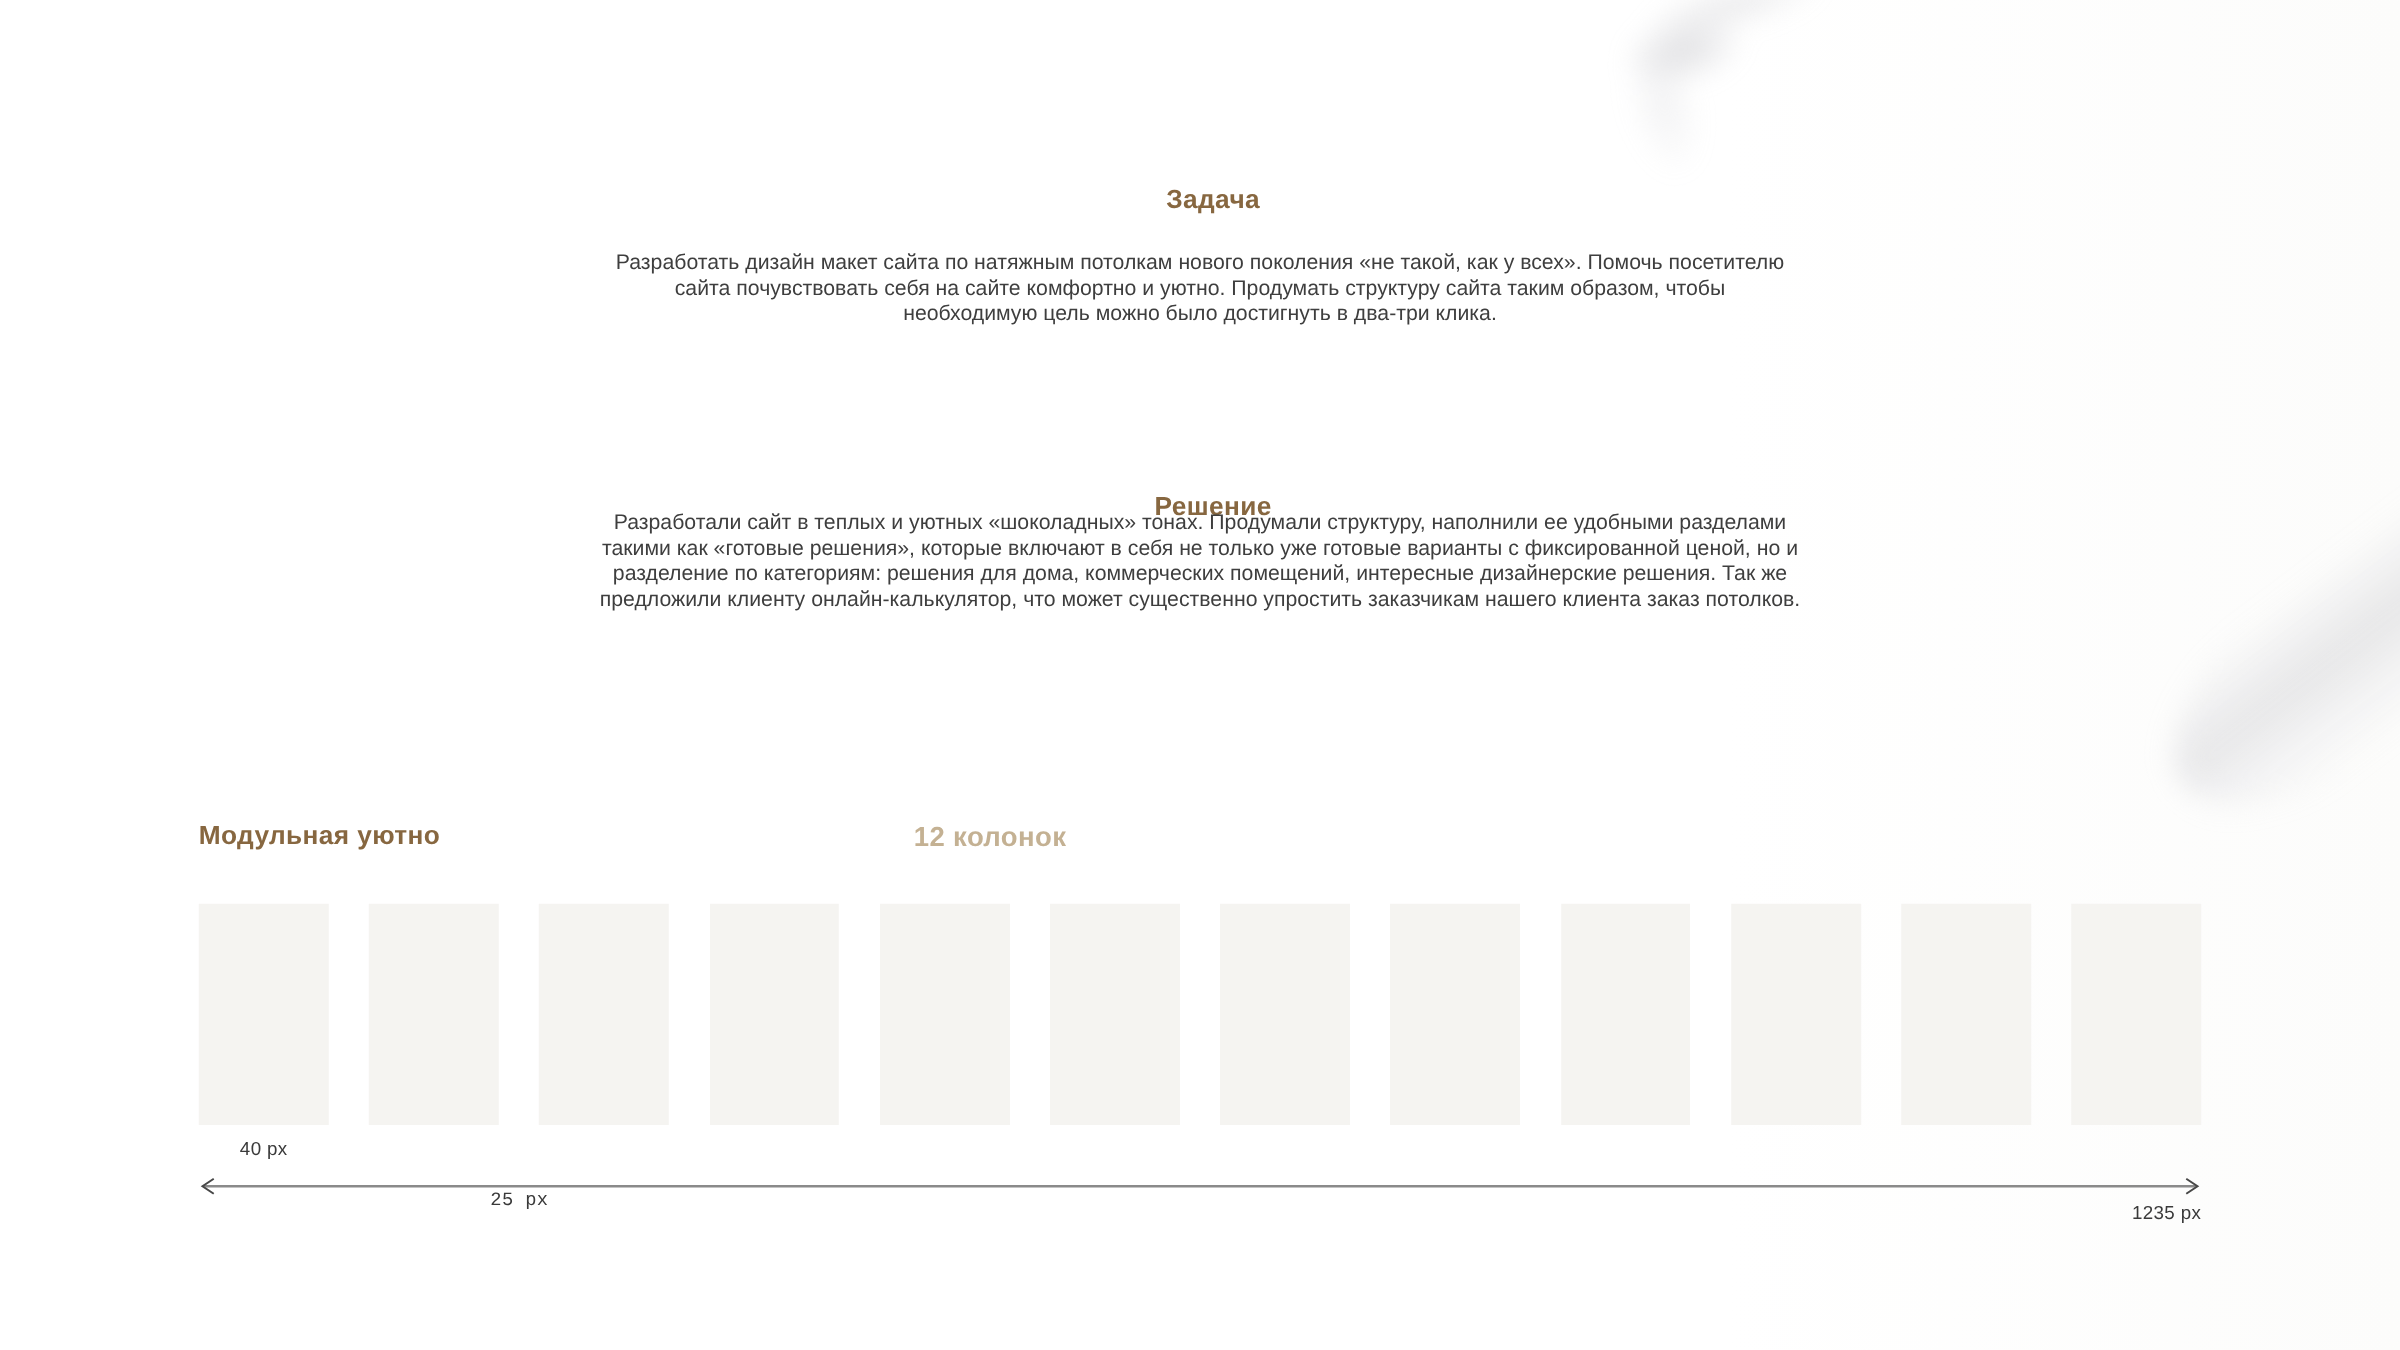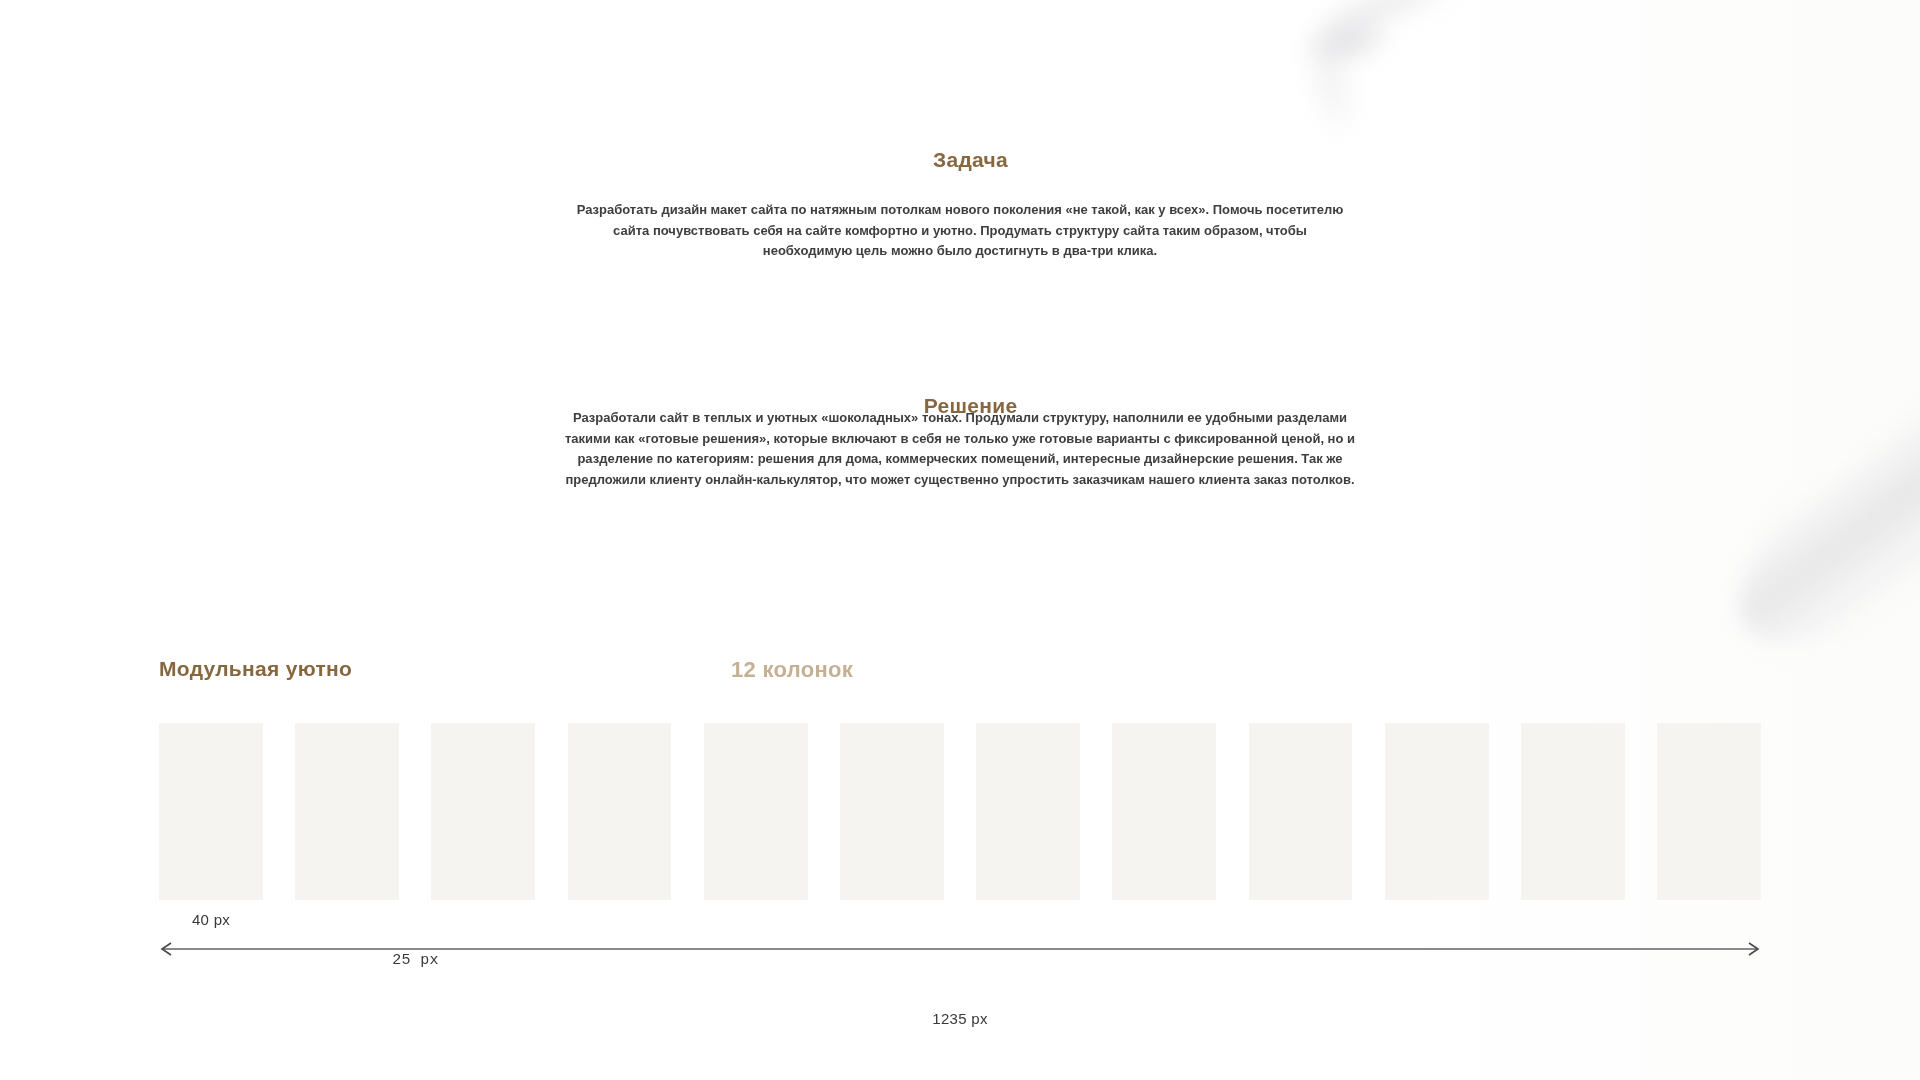--- a/index.html
+++ b/index.html
@@ -46,24 +46,23 @@
     position:absolute;left:0;right:0;
     text-align:center;
     font-size:21px;font-weight:700;
     color:var(--heading-brown);
     letter-spacing:.3px;
     padding-left:21px;
   }
   .section-body{
     position:absolute;left:0;right:0;
     text-align:center;
-    font-size:13px;line-height:20.5px;
+    font-size:17px;line-height:20.5px;
     color:var(--body-text);
     white-space:pre-line;
-    font-weight:bold;
   }
 
   .h-task{top:148px;}
   .p-task{top:200px;}
   .h-solution{top:358px;margin-top:36px;}
   .p-solution{top:408px;}
 
   .grid-title{
     position:absolute;top:657px;left:159px;
     font-size:21px;font-weight:700;color:var(--heading-brown);letter-spacing:.3px;
@@ -87,21 +86,21 @@
     font-size:15px;color:var(--label-text);
     text-align:center;letter-spacing:.3px;
   }
   .label-col-width{top:911px;left:159px;width:104px;}
   .label-gutter{top:952px;left:375px;width:81px;font-family:Liberation Mono, monospace;}
 
   .width-arrow{position:absolute;top:941px;left:158px;width:1604px;height:16px;}
 
   .label-total{
     position:absolute;top:962px;left:159px;width:1602px;
-    text-align:center;font-size:15px;color:var(--label-text);letter-spacing:.3px;margin-top:48px;
+    text-align:right;font-size:15px;color:var(--label-text);letter-spacing:.3px;
   }
 </style>
 </head>
 <body>
 
 <div class="smudge-top"></div>
 <div class="streak-right"></div>
 
 <h2 class="section-heading h-task">Задача</h2>
 <p class="section-body p-task">Разработать дизайн макет сайта по натяжным потолкам нового поколения «не такой, как у всех».  Помочь посетителю

